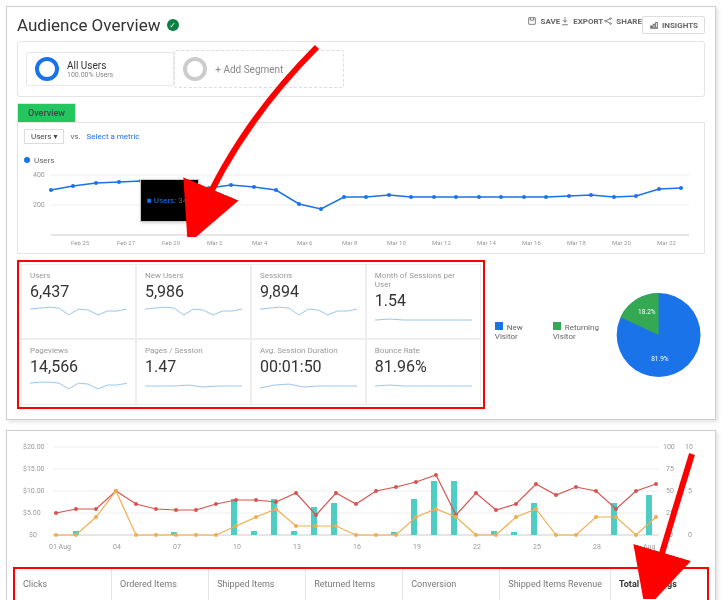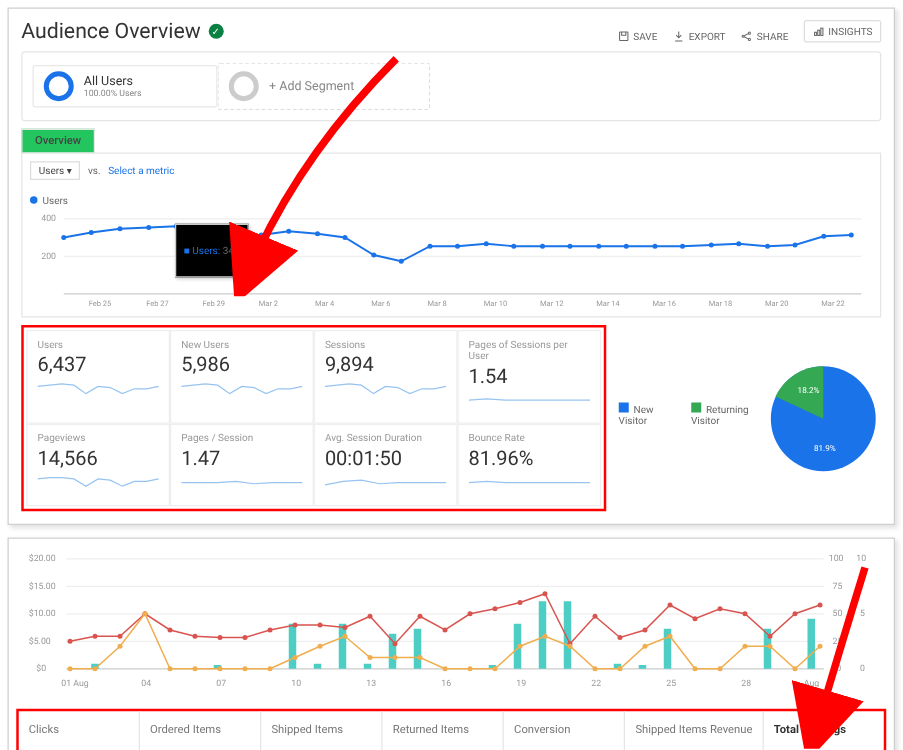--- a/index.html
+++ b/index.html
@@ -3,21 +3,21 @@
 <meta charset="utf-8">
 <style>
 *{box-sizing:border-box;margin:0;padding:0;font-family:Roboto,Arial,sans-serif}
 body{background:#fff;width:722px;padding:6px}
 .panel{border:1px solid #cfcfcf;box-shadow:2px 2px 4px rgba(0,0,0,.12);margin-bottom:10px;background:#fff}
 .ga-panel{padding:6px 10px 10px}
 .hdr{display:flex;align-items:center;justify-content:space-between;padding:2px 0 6px}
 .hdr-left{display:flex;align-items:center;gap:6px}
 .hdr-title{font-size:17px;color:#333}
 .verified{width:12px;height:12px;background:#0b8043;border-radius:50%;display:inline-flex;align-items:center;justify-content:center;color:#fff;font-size:8px}
-.hdr-right{display:flex;align-items:flex-end;gap:12px;font-size:8px;color:#666;font-weight:400}
+.hdr-right{display:flex;align-items:flex-start;gap:0;font-size:8px;color:#666;font-weight:700}
 .hdr-act{display:flex;align-items:center;gap:3px;cursor:pointer}
 .seg-bar{border:1px solid #e5e5e5;border-radius:3px;padding:8px;display:flex;gap:0;align-items:center;margin-bottom:6px}
 .seg{display:flex;align-items:center;gap:8px}
 .seg-circ{width:24px;height:24px;border:4px solid #1a73e8;border-radius:50%}
 .seg-circ.grey{border-color:#ccc}
 .seg-txt{font-size:10px;color:#333}
 .seg-sub{font-size:7px;color:#888}
 .tabs{display:flex;gap:2px;margin-top:4px}
 .tab{font-size:9px;padding:4px 10px;border:1px solid #e5e5e5;border-bottom:none;background:#22c55e;color:#444;cursor:pointer}
 .tab.active{font-weight:500}
@@ -188,21 +188,21 @@
     <div class="metrics-grid">
       <div class="metric"><div class="metric-label">Users</div><div class="metric-val">6,437</div><svg class="spark" viewBox="0 0 100 14">
             <polyline fill="none" stroke="#96c3f0" stroke-width="1" points="0,4 10,3 20,2 30,3 40,10 50,4 60,5 70,10 80,6 90,6 100,4"></polyline>
           </svg></div>
       <div class="metric"><div class="metric-label">New Users</div><div class="metric-val">5,986</div><svg class="spark" viewBox="0 0 100 14">
             <polyline fill="none" stroke="#96c3f0" stroke-width="1" points="0,4 10,3 20,2 30,3 40,10 50,4 60,5 70,10 80,6 90,6 100,4"></polyline>
           </svg></div>
       <div class="metric"><div class="metric-label">Sessions</div><div class="metric-val">9,894</div><svg class="spark" viewBox="0 0 100 14">
             <polyline fill="none" stroke="#96c3f0" stroke-width="1" points="0,4 10,3 20,2 30,3 40,10 50,4 60,5 70,10 80,6 90,6 100,4"></polyline>
           </svg></div>
-      <div class="metric"><div class="metric-label">Pages of Sessions per User</div><div class="metric-val">1.54</div><svg class="spark" viewBox="0 0 100 14">
+      <div class="metric"><div class="metric-label">Month of Sessions per User</div><div class="metric-val">1.54</div><svg class="spark" viewBox="0 0 100 14">
             <polyline fill="none" stroke="#96c3f0" stroke-width="1" points="0,6 15,5 30,6 45,6 60,6 75,6 90,6 100,6"></polyline>
           </svg></div>
       <div class="metric"><div class="metric-label">Pageviews</div><div class="metric-val">14,566</div><svg class="spark" viewBox="0 0 100 14">
             <polyline fill="none" stroke="#96c3f0" stroke-width="1" points="0,3 10,2 20,2 30,3 40,9 50,3 60,4 70,9 80,5 90,5 100,3"></polyline>
           </svg></div>
       <div class="metric"><div class="metric-label">Pages / Session</div><div class="metric-val">1.47</div><svg class="spark" viewBox="0 0 100 14">
             <polyline fill="none" stroke="#96c3f0" stroke-width="1" points="0,6 15,6 30,6 45,5 60,7 75,6 90,6 100,6"></polyline>
           </svg></div>
       <div class="metric"><div class="metric-label">Avg. Session Duration</div><div class="metric-val">00:01:50</div><svg class="spark" viewBox="0 0 100 14">
             <polyline fill="none" stroke="#96c3f0" stroke-width="1" points="0,8 15,5 30,4 45,7 60,6 75,6 90,6 100,6"></polyline>

